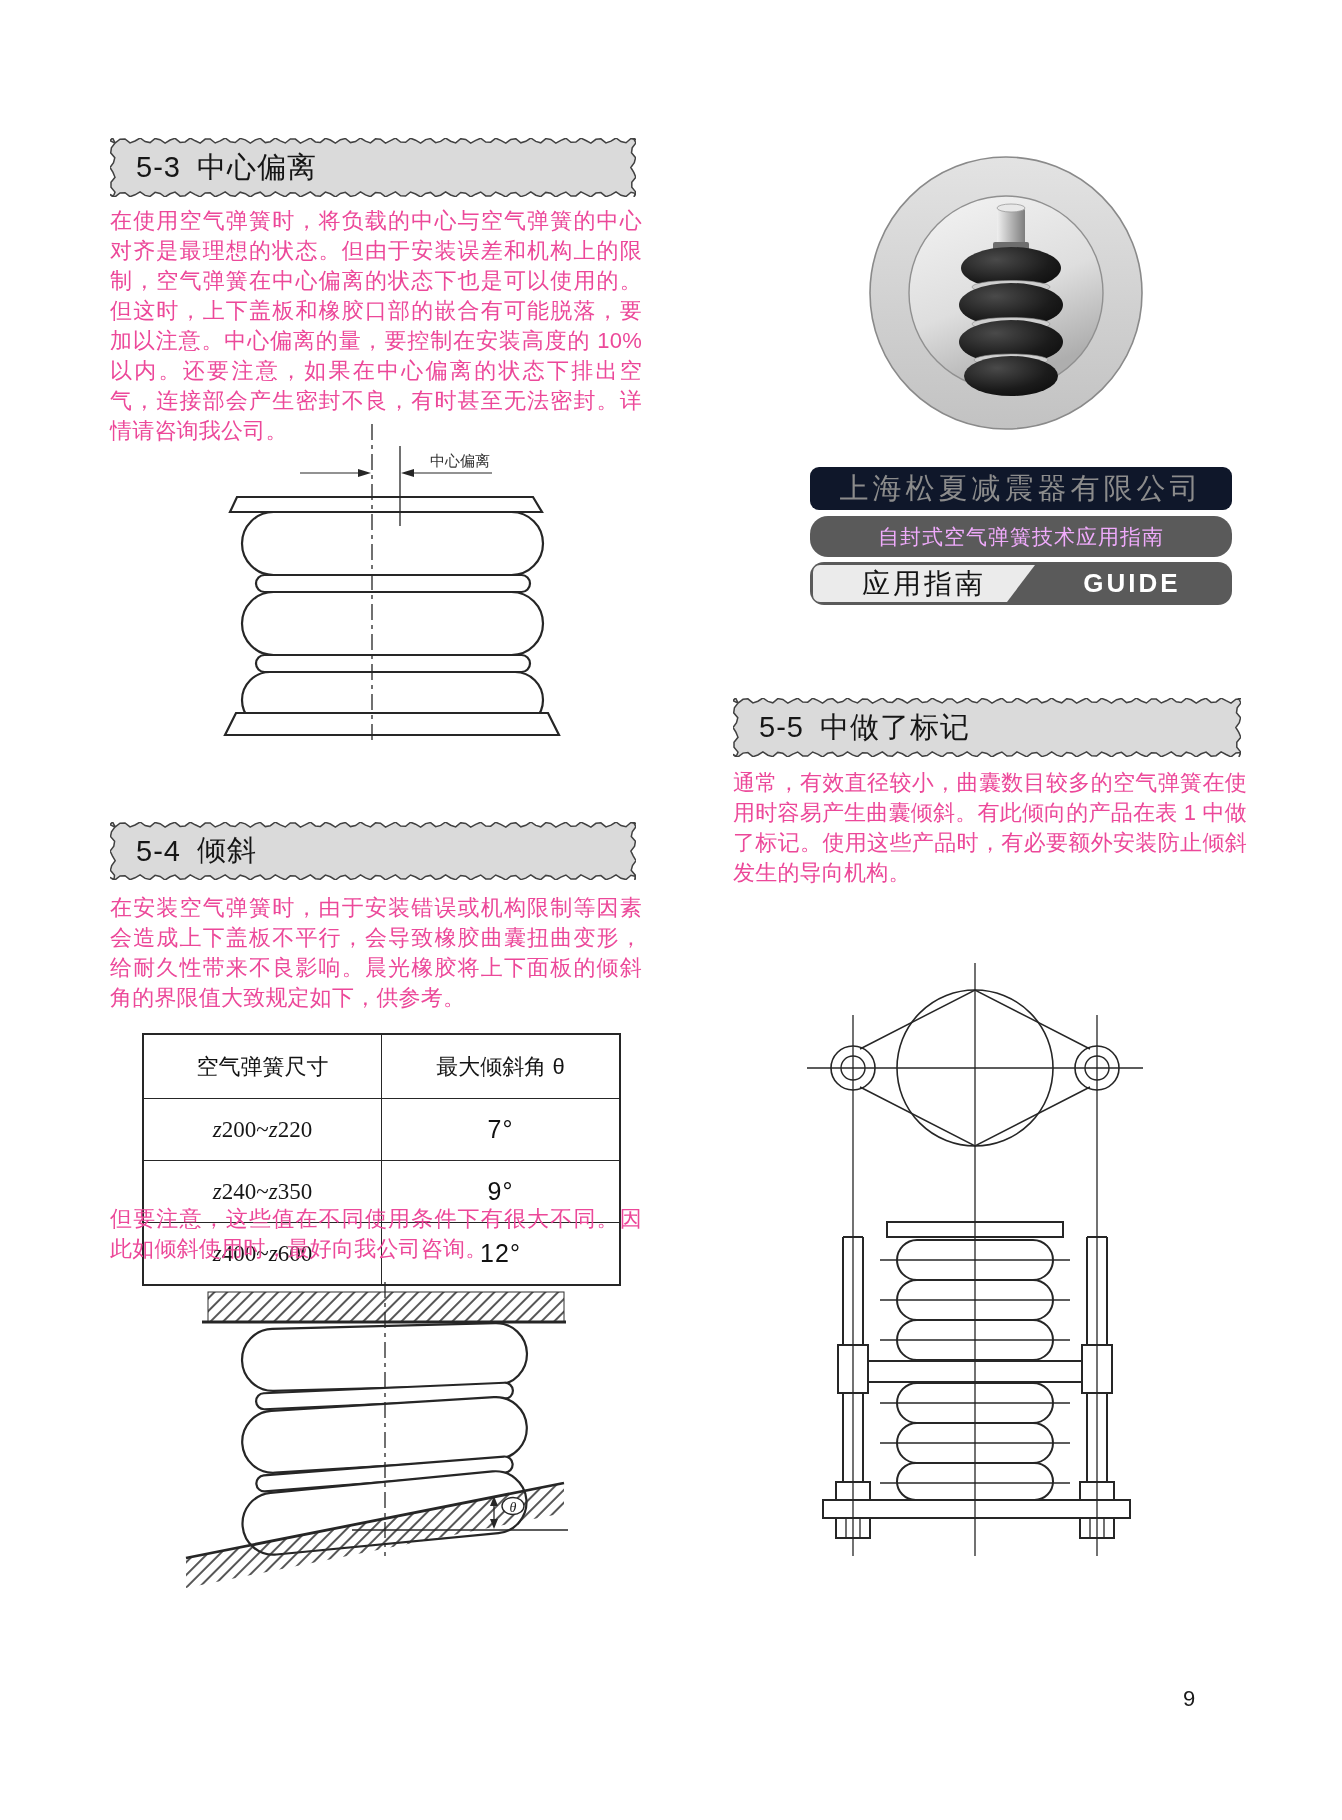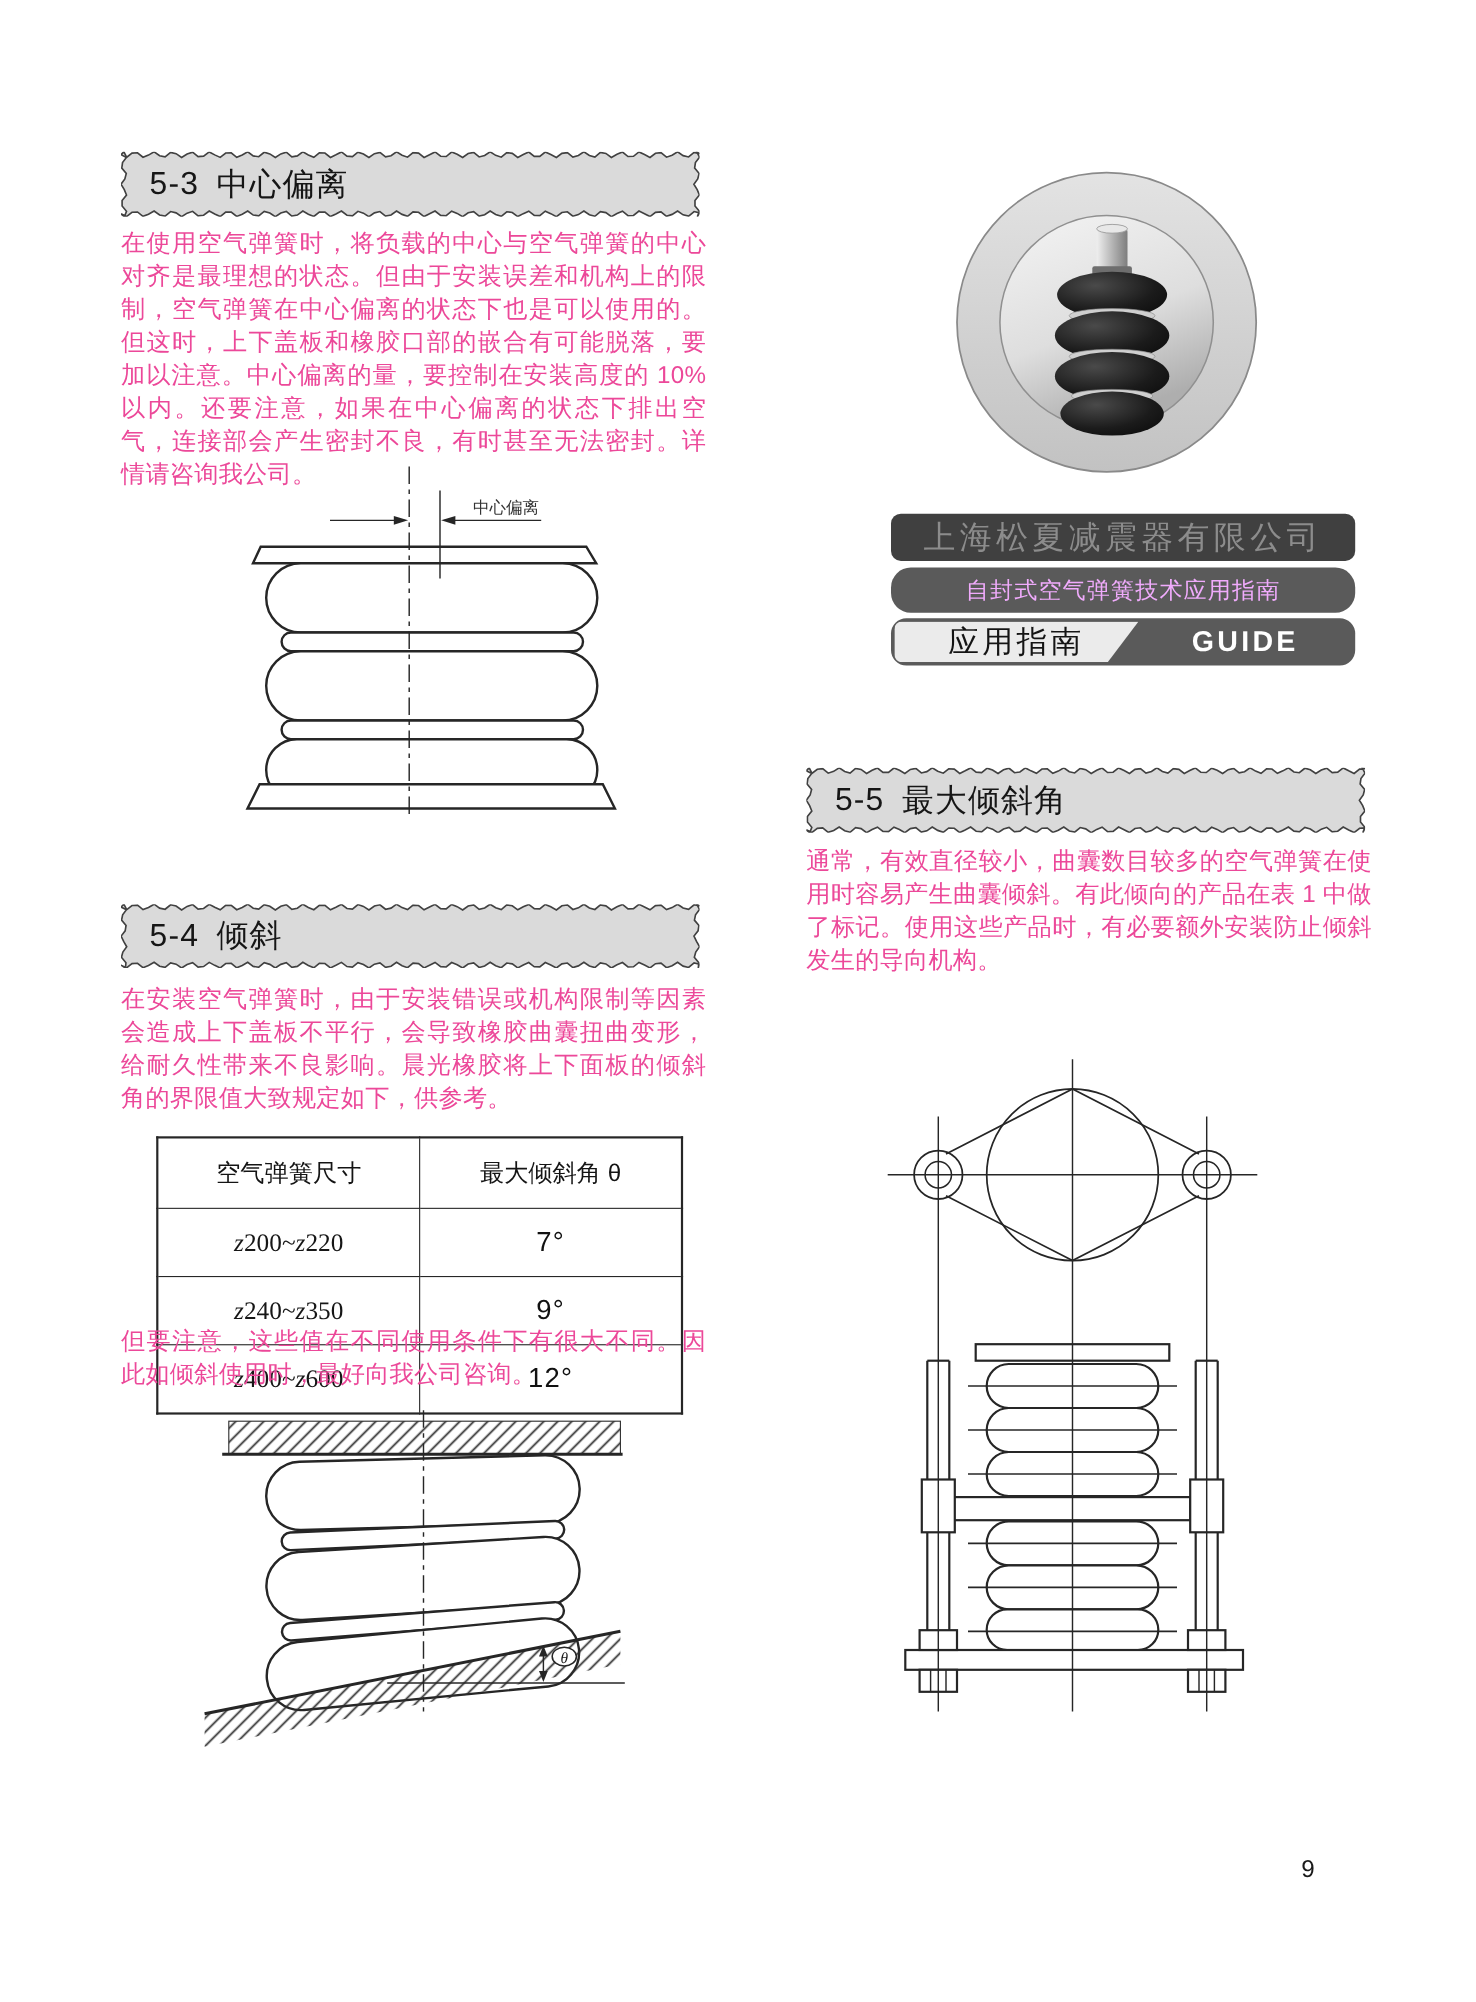--- a/index.html
+++ b/index.html
@@ -23,21 +23,21 @@
   }
   
   .tilt-table{border-collapse:collapse;table-layout:fixed;background:#fff;}
   .tilt-table td,.tilt-table th{border:1.6px solid #262626;text-align:center;vertical-align:middle;padding:16px;}
   .tilt-table{border:2.6px solid #262626;}
   .tilt-table th{font-size:22px;font-weight:normal;color:#141414;height:31px;}
   .tilt-table td.size{font-family:"Liberation Serif","DejaVu Serif",serif;font-size:23px;color:#161616;height:29px;}
   .tilt-table td.angle{font-size:25px;color:#111;letter-spacing:1px;height:29px;}
   
   .banner{position:absolute;left:810px;width:422px;border-radius:9px;}
-  .banner-company{top:467px;height:43px;background:#404040;display:flex;align-items:center;justify-content:center;
+  .banner-company{top:467px;height:43px;background:#0f172a;display:flex;align-items:center;justify-content:center;
     font-size:29px;color:#8c8c8c;letter-spacing:4px;}
   .banner-sub{top:516px;height:41px;background:#5a5a5a;display:flex;align-items:center;justify-content:center;
     font-size:21px;color:#f0abfc;letter-spacing:1px;border-radius:18px;}
   .banner-tab{top:562px;height:43px;background:#5a5a5a;overflow:hidden;border-radius:14px;}
   .banner-tab .panel{
     position:absolute;left:3px;top:3px;bottom:3px;width:222px;background:#ebebeb;
     border-radius:7px 0 0 7px;
     clip-path:polygon(0 0,100% 0,calc(100% - 28px) 100%,0 100%);
     display:flex;align-items:center;justify-content:center;
     font-size:28px;color:#141414;letter-spacing:3px;
@@ -134,21 +134,21 @@
     <div class="panel">应用指南</div>
     <div class="guide">GUIDE</div>
   </div>
 
   <div class="wavy-wrap" style="left:733px;top:698px;">
     <svg width="508" height="59" viewBox="0 0 508 59">
       <path class="wavy-path" fill="#dadada" stroke="#414141" stroke-width="1.5" d="M0.0,2.6L5.0,5.1L10.0,1.3L14.9,0.8L19.9,4.9L24.9,3.2L29.9,0.0L34.9,3.4L39.8,4.8L44.8,0.6L49.8,1.5L54.8,5.2L59.8,2.3L64.7,0.2L69.7,4.1L74.7,4.2L79.7,0.2L84.7,2.3L89.6,5.2L94.6,1.5L99.6,0.6L104.6,4.7L109.6,3.5L114.5,0.0L119.5,3.1L124.5,4.9L129.5,0.9L134.5,1.2L139.5,5.1L144.4,2.7L149.4,0.1L154.4,3.9L159.4,4.4L164.4,0.3L169.3,2.0L174.3,5.2L179.3,1.8L184.3,0.4L189.3,4.5L194.2,3.8L199.2,0.1L204.2,2.8L209.2,5.0L214.2,1.1L219.1,0.9L224.1,5.0L229.1,3.0L234.1,0.0L239.1,3.6L244.0,4.7L249.0,0.5L254.0,1.7L259.0,5.2L264.0,2.2L268.9,0.2L273.9,4.3L278.9,4.0L283.9,0.1L288.9,2.5L293.8,5.1L298.8,1.4L303.8,0.7L308.8,4.8L313.8,3.3L318.7,0.0L323.7,3.3L328.7,4.8L333.7,0.7L338.7,1.4L343.6,5.1L348.6,2.5L353.6,0.1L358.6,4.0L363.6,4.3L368.5,0.3L373.5,2.2L378.5,5.2L383.5,1.7L388.5,0.5L393.5,4.6L398.4,3.6L403.4,0.0L408.4,3.0L413.4,5.0L418.4,1.0L423.3,1.1L428.3,5.0L433.3,2.8L438.3,0.0L443.3,3.8L448.2,4.5L453.2,0.4L458.2,1.8L463.2,5.2L468.2,2.0L473.1,0.3L478.1,4.4L483.1,3.9L488.1,0.1L493.1,2.7L498.0,5.1L503.0,1.2L508.0,0.8L505.4,0.0L507.9,4.9L504.2,9.8L503.5,14.8L507.6,19.7L506.3,24.6L502.8,29.5L505.8,34.4L507.8,39.3L503.8,44.3L503.8,49.2L507.8,54.1L505.9,59.0L508.0,54.6L503.0,55.0L498.0,58.9L493.1,56.5L488.1,53.9L483.1,57.7L478.1,58.2L473.1,54.1L468.2,55.8L463.2,59.0L458.2,55.6L453.2,54.2L448.2,58.3L443.3,57.6L438.3,53.8L433.3,56.6L428.3,58.8L423.3,54.9L418.4,54.8L413.4,58.8L408.4,56.8L403.4,53.8L398.4,57.4L393.5,58.4L388.5,54.3L383.5,55.5L378.5,59.0L373.5,56.0L368.5,54.1L363.6,58.1L358.6,57.8L353.6,53.9L348.6,56.3L343.6,58.9L338.7,55.2L333.7,54.5L328.7,58.6L323.7,57.1L318.7,53.8L313.8,57.1L308.8,58.6L303.8,54.5L298.8,55.2L293.8,58.9L288.9,56.3L283.9,53.9L278.9,57.8L273.9,58.1L268.9,54.0L264.0,56.0L259.0,59.0L254.0,55.5L249.0,54.3L244.0,58.5L239.1,57.4L234.1,53.8L229.1,56.8L224.1,58.8L219.1,54.7L214.2,54.9L209.2,58.8L204.2,56.6L199.2,53.9L194.2,57.6L189.3,58.3L184.3,54.2L179.3,55.6L174.3,59.0L169.3,55.8L164.4,54.1L159.4,58.2L154.4,57.7L149.4,53.9L144.4,56.5L139.5,58.9L134.5,55.0L129.5,54.7L124.5,58.7L119.5,56.9L114.5,53.8L109.6,57.3L104.6,58.5L99.6,54.4L94.6,55.3L89.6,59.0L84.7,56.1L79.7,54.0L74.7,58.0L69.7,57.9L64.7,54.0L59.8,56.1L54.8,59.0L49.8,55.3L44.8,54.4L39.8,58.6L34.9,57.2L29.9,53.8L24.9,57.0L19.9,58.7L14.9,54.6L10.0,55.1L5.0,58.9L0.0,56.4L3.1,59.0L5.0,54.1L1.0,49.2L1.0,44.3L5.0,39.3L3.0,34.4L0.0,29.5L3.5,24.6L4.8,19.7L0.7,14.8L1.4,9.8L5.1,4.9L2.6,0.0Z"></path>
     </svg>
     <div class="wavy-title">
       <span class="num">5-5</span>
-      <span>最大倾斜角</span>
+      <span>中做了标记</span>
     </div>
   </div>
 
   <div class="abs para" style="left:733px;top:768px;width:514px;">通常，有效直径较小，曲囊数目较多的空气弹簧在使用时容易产生曲囊倾斜。有此倾向的产品在表 1 中做了标记。使用这些产品时，有必要额外安装防止倾斜发生的导向机构。</div>
 
   <div class="wavy-wrap" style="left:110px;top:822px;">
     <svg width="526" height="58" viewBox="0 0 526 58">
       <path class="wavy-path" fill="#dadada" stroke="#414141" stroke-width="1.5" d="M0.0,2.6L5.0,5.1L10.0,1.2L15.0,0.9L20.0,4.9L25.0,3.0L30.1,0.0L35.1,3.6L40.1,4.6L45.1,0.5L50.1,1.7L55.1,5.2L60.1,2.0L65.1,0.3L70.1,4.4L75.1,3.9L80.2,0.1L85.2,2.8L90.2,5.1L95.2,1.1L100.2,1.0L105.2,5.0L110.2,2.9L115.2,0.0L120.2,3.7L125.2,4.5L130.2,0.4L135.3,1.9L140.3,5.2L145.3,1.9L150.3,0.4L155.3,4.6L160.3,3.7L165.3,0.0L170.3,2.9L175.3,5.0L180.3,1.0L185.4,1.1L190.4,5.1L195.4,2.7L200.4,0.1L205.4,3.9L210.4,4.4L215.4,0.3L220.4,2.0L225.4,5.2L230.4,1.7L235.4,0.5L240.5,4.6L245.5,3.6L250.5,0.0L255.5,3.1L260.5,4.9L265.5,0.8L270.5,1.2L275.5,5.1L280.5,2.6L285.5,0.1L290.6,4.0L295.6,4.3L300.6,0.2L305.6,2.2L310.6,5.2L315.6,1.6L320.6,0.6L325.6,4.7L330.6,3.4L335.6,0.0L340.6,3.2L345.7,4.9L350.7,0.7L355.7,1.4L360.7,5.1L365.7,2.4L370.7,0.2L375.7,4.1L380.7,4.2L385.7,0.2L390.7,2.4L395.8,5.2L400.8,1.4L405.8,0.7L410.8,4.8L415.8,3.3L420.8,0.0L425.8,3.4L430.8,4.8L435.8,0.6L440.8,1.5L445.8,5.2L450.9,2.3L455.9,0.2L460.9,4.3L465.9,4.1L470.9,0.1L475.9,2.5L480.9,5.1L485.9,1.3L490.9,0.8L495.9,4.9L501.0,3.1L506.0,0.0L511.0,3.5L516.0,4.7L521.0,0.5L526.0,1.7L523.4,0.0L525.9,4.8L522.3,9.7L521.3,14.5L525.4,19.3L524.6,24.2L520.9,29.0L523.2,33.8L526.0,38.7L522.5,43.5L521.2,48.3L525.3,53.2L524.8,58.0L526.0,54.5L521.0,53.3L516.0,57.5L511.0,56.3L506.0,52.8L501.0,55.9L495.9,57.7L490.9,53.6L485.9,54.1L480.9,57.9L475.9,55.3L470.9,52.9L465.9,56.9L460.9,57.1L455.9,53.0L450.9,55.1L445.8,58.0L440.8,54.3L435.8,53.4L430.8,57.6L425.8,56.2L420.8,52.8L415.8,56.1L410.8,57.6L405.8,53.5L400.8,54.2L395.8,58.0L390.7,55.2L385.7,53.0L380.7,57.0L375.7,56.9L370.7,53.0L365.7,55.2L360.7,57.9L355.7,54.2L350.7,53.5L345.7,57.7L340.6,56.0L335.6,52.8L330.6,56.2L325.6,57.5L320.6,53.4L315.6,54.4L310.6,58.0L305.6,55.0L300.6,53.0L295.6,57.1L290.6,56.8L285.5,52.9L280.5,55.4L275.5,57.9L270.5,54.0L265.5,53.6L260.5,57.7L255.5,55.9L250.5,52.8L245.5,56.4L240.5,57.4L235.4,53.3L230.4,54.5L225.4,58.0L220.4,54.8L215.4,53.1L210.4,57.2L205.4,56.7L200.4,52.9L195.4,55.5L190.4,57.9L185.4,53.9L180.3,53.8L175.3,57.8L170.3,55.7L165.3,52.8L160.3,56.5L155.3,57.4L150.3,53.2L145.3,54.7L140.3,58.0L135.3,54.7L130.2,53.2L125.2,57.3L120.2,56.5L115.2,52.8L110.2,55.7L105.2,57.8L100.2,53.8L95.2,53.9L90.2,57.9L85.2,55.6L80.2,52.9L75.1,56.7L70.1,57.2L65.1,53.1L60.1,54.8L55.1,58.0L50.1,54.5L45.1,53.3L40.1,57.4L35.1,56.4L30.1,52.8L25.0,55.8L20.0,57.7L15.0,53.7L10.0,54.0L5.0,57.9L0.0,55.4L4.0,58.0L4.5,53.2L0.4,48.3L1.7,43.5L5.2,38.7L2.4,33.8L0.1,29.0L3.8,24.2L4.6,19.3L0.5,14.5L1.5,9.7L5.1,4.8L2.6,0.0Z"></path>
     </svg>
     <div class="wavy-title">

